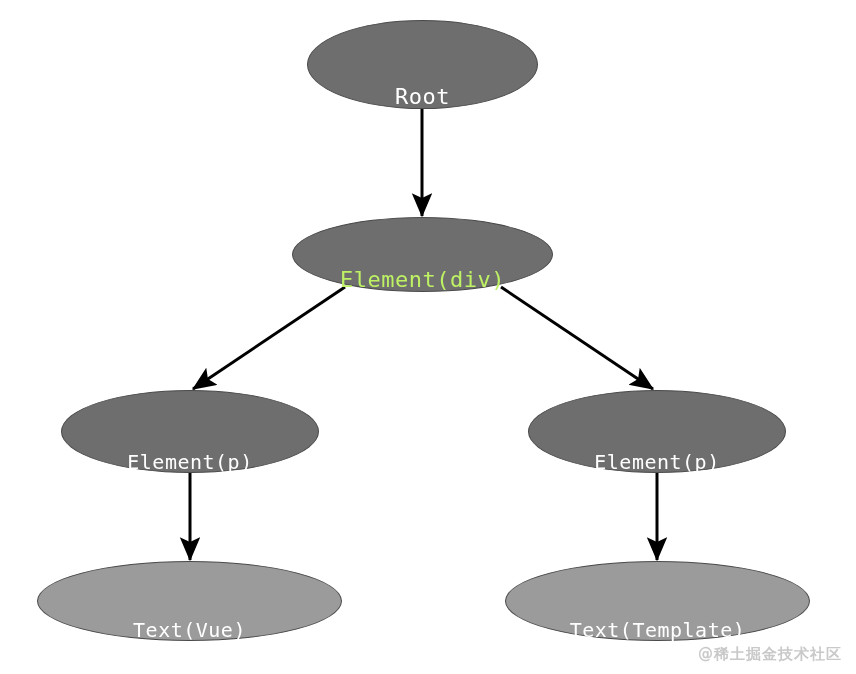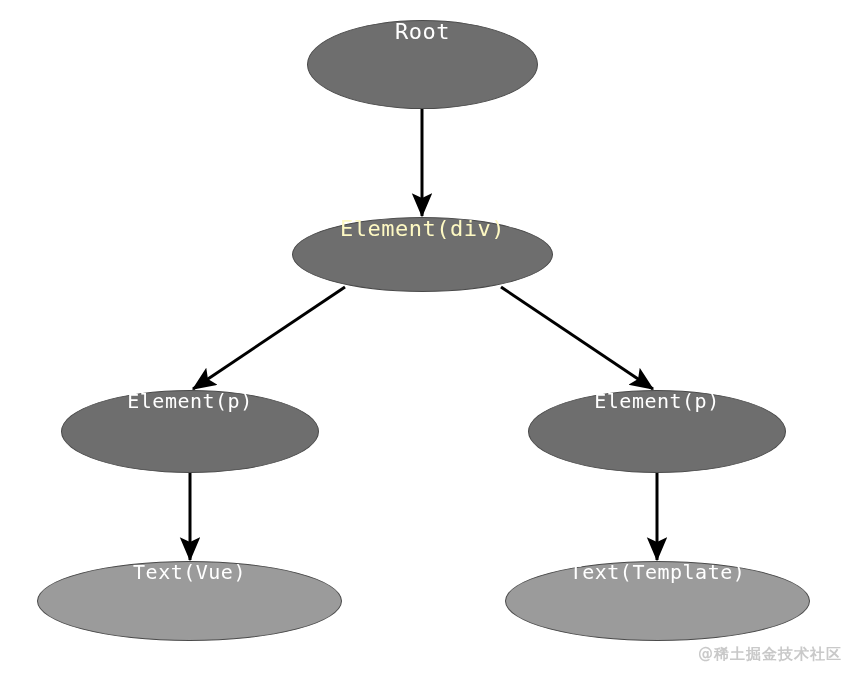--- a/index.html
+++ b/index.html
@@ -20,21 +20,21 @@
   #edges {
     position: absolute;
     left: 0;
     top: 0;
     width: 856px;
     height: 674px;
   }
   .node {
     position: absolute;
     display: flex;
-    align-items: flex-start;
+    align-items: flex-end;
     justify-content: center;
     border-radius: 50%;
     box-sizing: border-box;
     color: #ffffff;
     font-family: "DejaVu Sans Mono", monospace;
     letter-spacing: 0.5px;
     white-space: nowrap;
     user-select: none;
   }
   .node-label {
@@ -70,21 +70,21 @@
         <line x1="501" y1="287" x2="653" y2="389" stroke="#000000" stroke-width="3" marker-end="url(#arrowhead)"></line>
         <line x1="190" y1="472" x2="190" y2="560" stroke="#000000" stroke-width="3" marker-end="url(#arrowhead)"></line>
         <line x1="657" y1="472" x2="657" y2="560" stroke="#000000" stroke-width="3" marker-end="url(#arrowhead)"></line>
       </g>
   </svg>
 
   <div class="node" style="left: 307px; top: 20px; width: 231px; height: 89px; font-size: 22px; background: rgb(110, 110, 110); border: 1.5px solid rgb(74, 74, 74); color: rgb(255, 255, 255);">
     <span class="node-label">Root</span>
   </div>
 
-  <div class="node" style="left: 292px; top: 217px; width: 261px; height: 75px; font-size: 22px; background: rgb(110, 110, 110); border: 1.5px solid rgb(74, 74, 74); color: #fef9c3;">
+  <div class="node" style="left: 292px; top: 217px; width: 261px; height: 75px; font-size: 22px; background: rgb(110, 110, 110); border: 1.5px solid rgb(74, 74, 74); color: #bef264;">
     <span class="node-label">Element(div)</span>
   </div>
 
   <div class="node" style="left: 61px; top: 390px; width: 258px; height: 83px; font-size: 20px; background: rgb(110, 110, 110); border: 1.5px solid rgb(74, 74, 74); color: rgb(255, 255, 255);">
     <span class="node-label">Element(p)</span>
   </div>
 
   <div class="node" style="left: 528px; top: 390px; width: 258px; height: 83px; font-size: 20px; background: rgb(110, 110, 110); border: 1.5px solid rgb(74, 74, 74); color: rgb(255, 255, 255);">
     <span class="node-label">Element(p)</span>
   </div>

